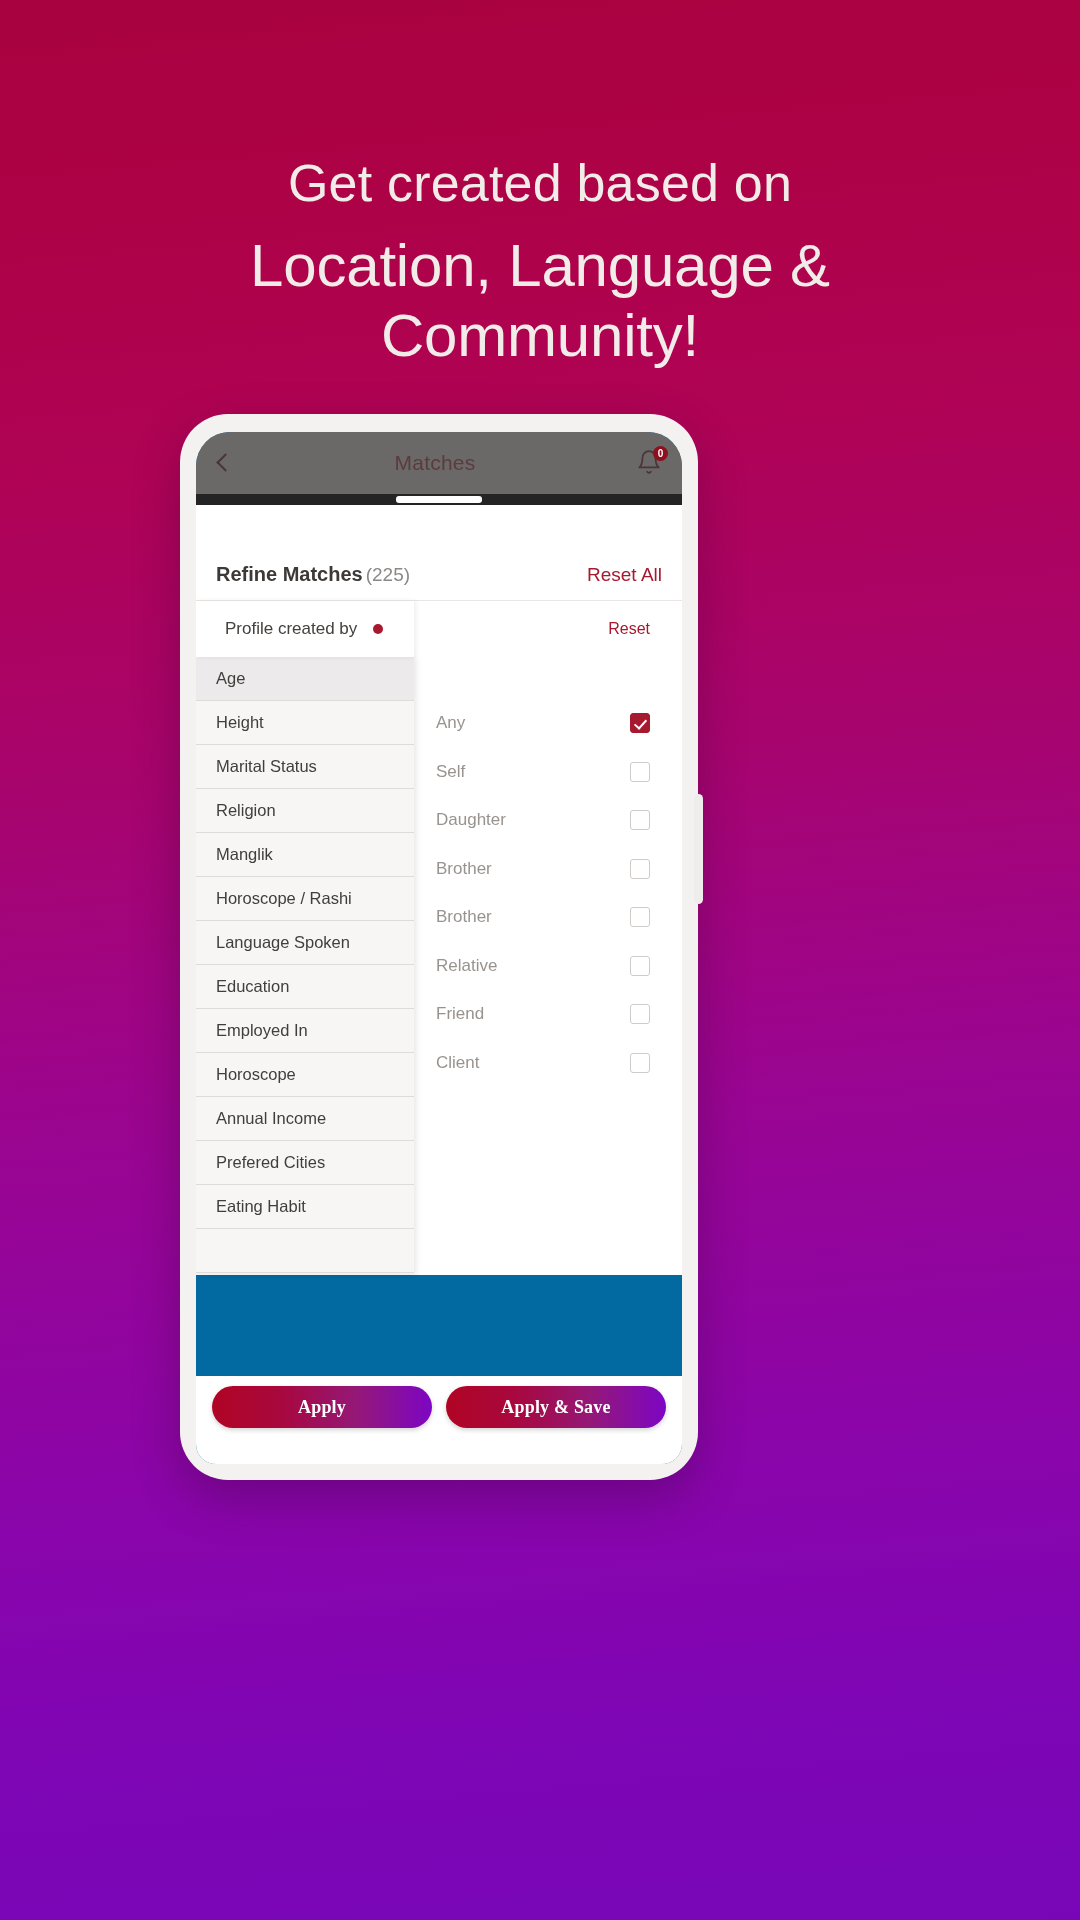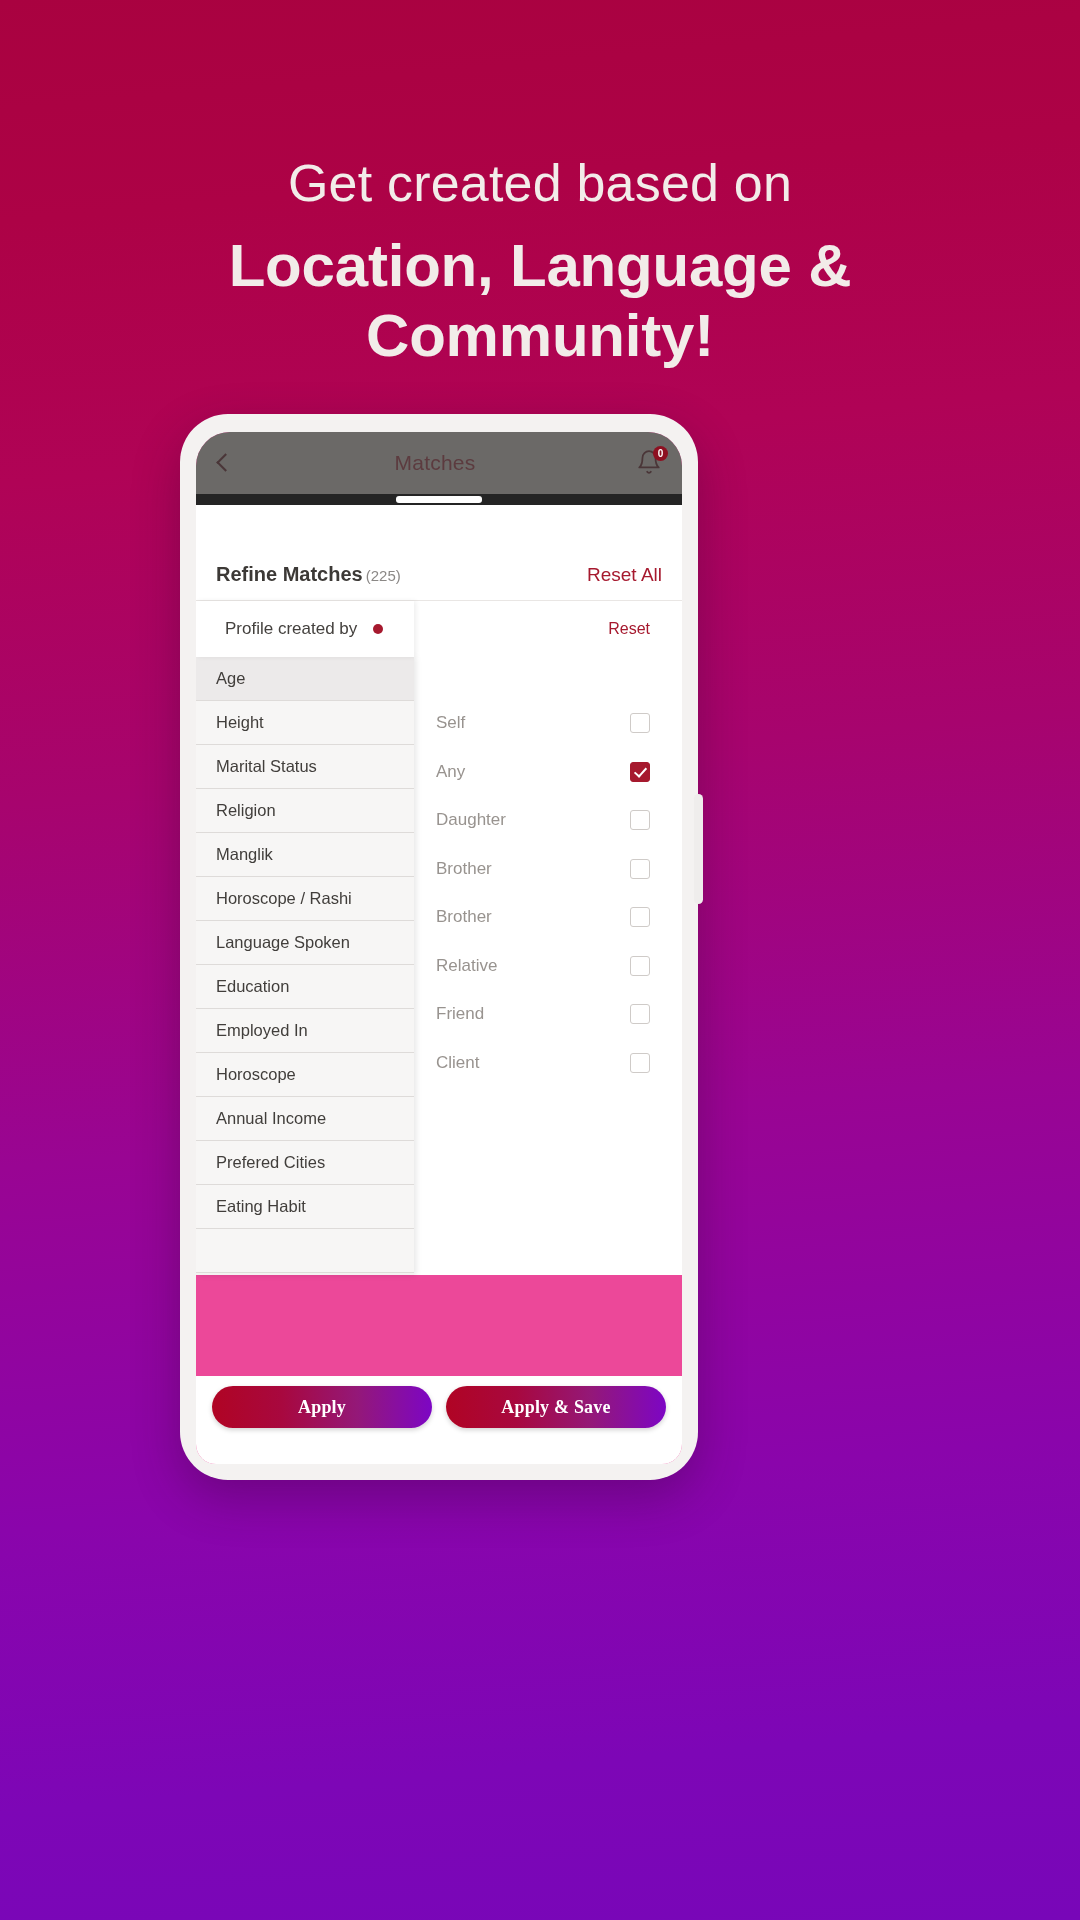--- a/index.html
+++ b/index.html
@@ -36,21 +36,21 @@
   .headline-line1 {
     font-size: 52px;
     font-weight: 400;
     letter-spacing: 0.2px;
     line-height: 1.28;
     display: block;
   }
   .headline-line2,
   .headline-line3 {
     font-size: 60px;
-    font-weight: 700;
+    font-weight: 400;
     letter-spacing: -0.2px;
     line-height: 1.18;
     display: block;
   }
   .headline-line2 { margin-top: 14px; }
 
   
   .phone {
     position: absolute;
     left: 180px;
@@ -59,21 +59,21 @@
     height: 1066px;
     background: #f4f2f1;
     border-radius: 48px;
     box-shadow: 0 18px 48px rgba(40, 0, 40, 0.30);
     padding: 18px 16px 16px 16px;
   }
   .screen {
     position: relative;
     width: 100%;
     height: 100%;
-    background: #ec4899;
+    background: #0369a1;
     border-radius: 34px 34px 20px 20px;
     overflow: hidden;
   }
 
   
   .app-header {
     position: relative;
     height: 62px;
     background: #6b6967;
     display: flex;
@@ -150,21 +150,21 @@
     padding: 0 20px 14px 20px;
     background: #ffffff;
     border-bottom: 1px solid #e9e6e4;
   }
   .refine-title {
     font-size: 20px;
     color: #3c3936;
     font-weight: 600;
   }
   .refine-count {
-    font-size: 15px;
+    font-size: 19px;
     color: #8b8886;
     font-weight: 400;
     margin-left: 3px;
   }
   .reset-all {
     font-size: 19px;
     color: #a6192e;
     font-weight: 500;
   }
 
@@ -400,26 +400,26 @@
           <div class="filter-item">
             <span>Prefered Cities</span>
           </div>
           <div class="filter-item">
             <span>Eating Habit</span>
           </div>
           <div class="filter-item"></div>
         </div>
       <div class="option-pane">
           <div class="option-row">
-            <span class="option-label">Self</span>
-            <span class="chk"></span>
-          </div>
-          <div class="option-row">
             <span class="option-label">Any</span>
             <span class="chk checked"></span>
+          </div>
+          <div class="option-row">
+            <span class="option-label">Self</span>
+            <span class="chk"></span>
           </div>
           <div class="option-row">
             <span class="option-label">Daughter</span>
             <span class="chk"></span>
           </div>
           <div class="option-row">
             <span class="option-label">Brother</span>
             <span class="chk"></span>
           </div>
           <div class="option-row">

